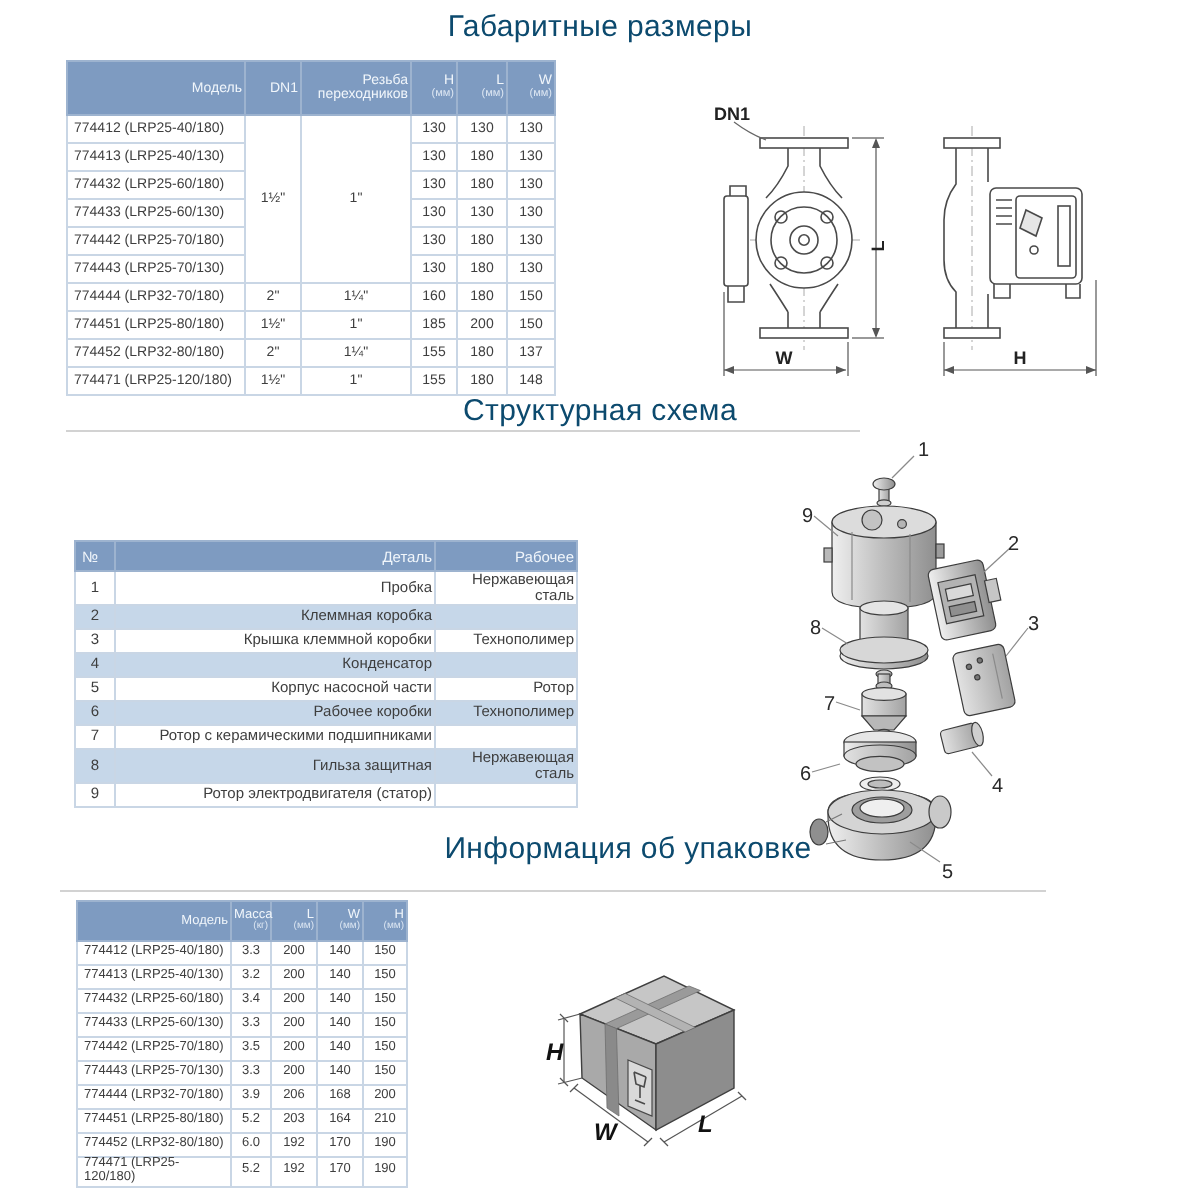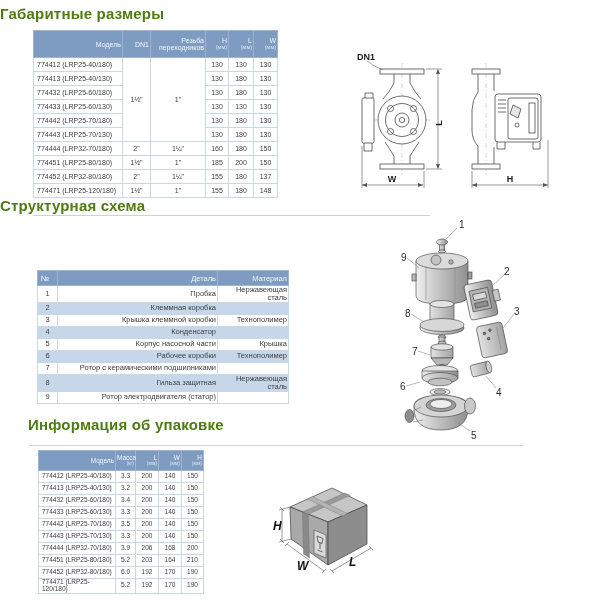--- a/index.html
+++ b/index.html
@@ -3,21 +3,21 @@
 <meta charset="utf-8">
 <style>
   html,body{margin:0;padding:0}
   body{
     width:600px;height:600px;position:relative;overflow:hidden;
     background:#ffffff;font-family:"Liberation Sans",sans-serif;
     -webkit-font-smoothing:antialiased;
   }
   .abs{position:absolute}
   .title{
-    left:0;right:0;text-align:left;font-size:15px;font-weight:700;color:#4d7c0f;
+    left:0;right:0;text-align:center;font-size:15px;font-weight:400;color:#0c4a6e;
     letter-spacing:.2px;
   }
   .divider{height:1px;background:#d2d2d2}
 
   table{border-collapse:collapse;table-layout:fixed}
   .t th{
     background:#7e9bc1;color:#f1f6fb;font-weight:normal;
     border:1px solid #9db3cf;text-align:right;vertical-align:middle;padding:1px 1px;
   }
   .t td{
@@ -240,21 +240,21 @@
 <table class="abs t parts">
   <colgroup>
       <col style="width:20px">
       <col style="width:160px">
       <col style="width:71px">
     </colgroup>
   <thead>
     <tr>
       <th class="num">№</th>
       <th>Деталь</th>
-      <th>Материал</th>
+      <th>Рабочее</th>
     </tr>
   </thead>
   <tbody>
 
       <tr>
         <td>1</td>
         <td class="part">Пробка</td>
         <td class="part">Нержавеющая сталь</td>
       </tr>
 
@@ -272,21 +272,21 @@
 
       <tr>
         <td>4</td>
         <td class="part">Конденсатор</td>
         <td class="part"></td>
       </tr>
 
       <tr>
         <td>5</td>
         <td class="part">Корпус насосной части</td>
-        <td class="part">Крышка</td>
+        <td class="part">Ротор</td>
       </tr>
 
       <tr>
         <td>6</td>
         <td class="part">Рабочее коробки</td>
         <td class="part">Технополимер</td>
       </tr>
 
       <tr>
         <td>7</td>

